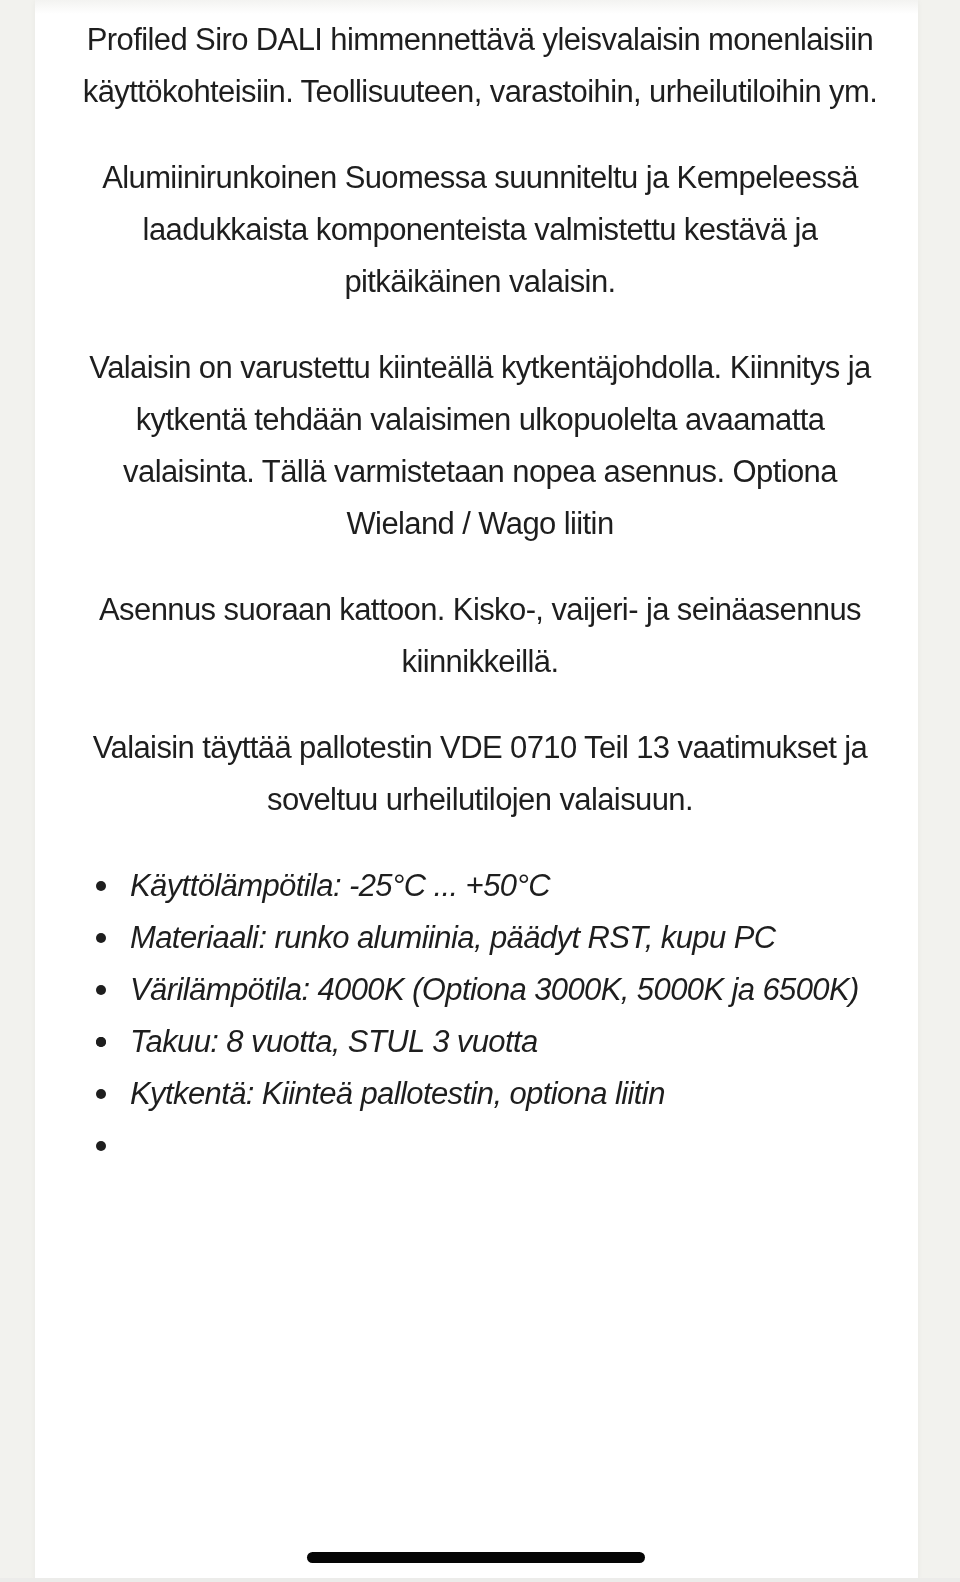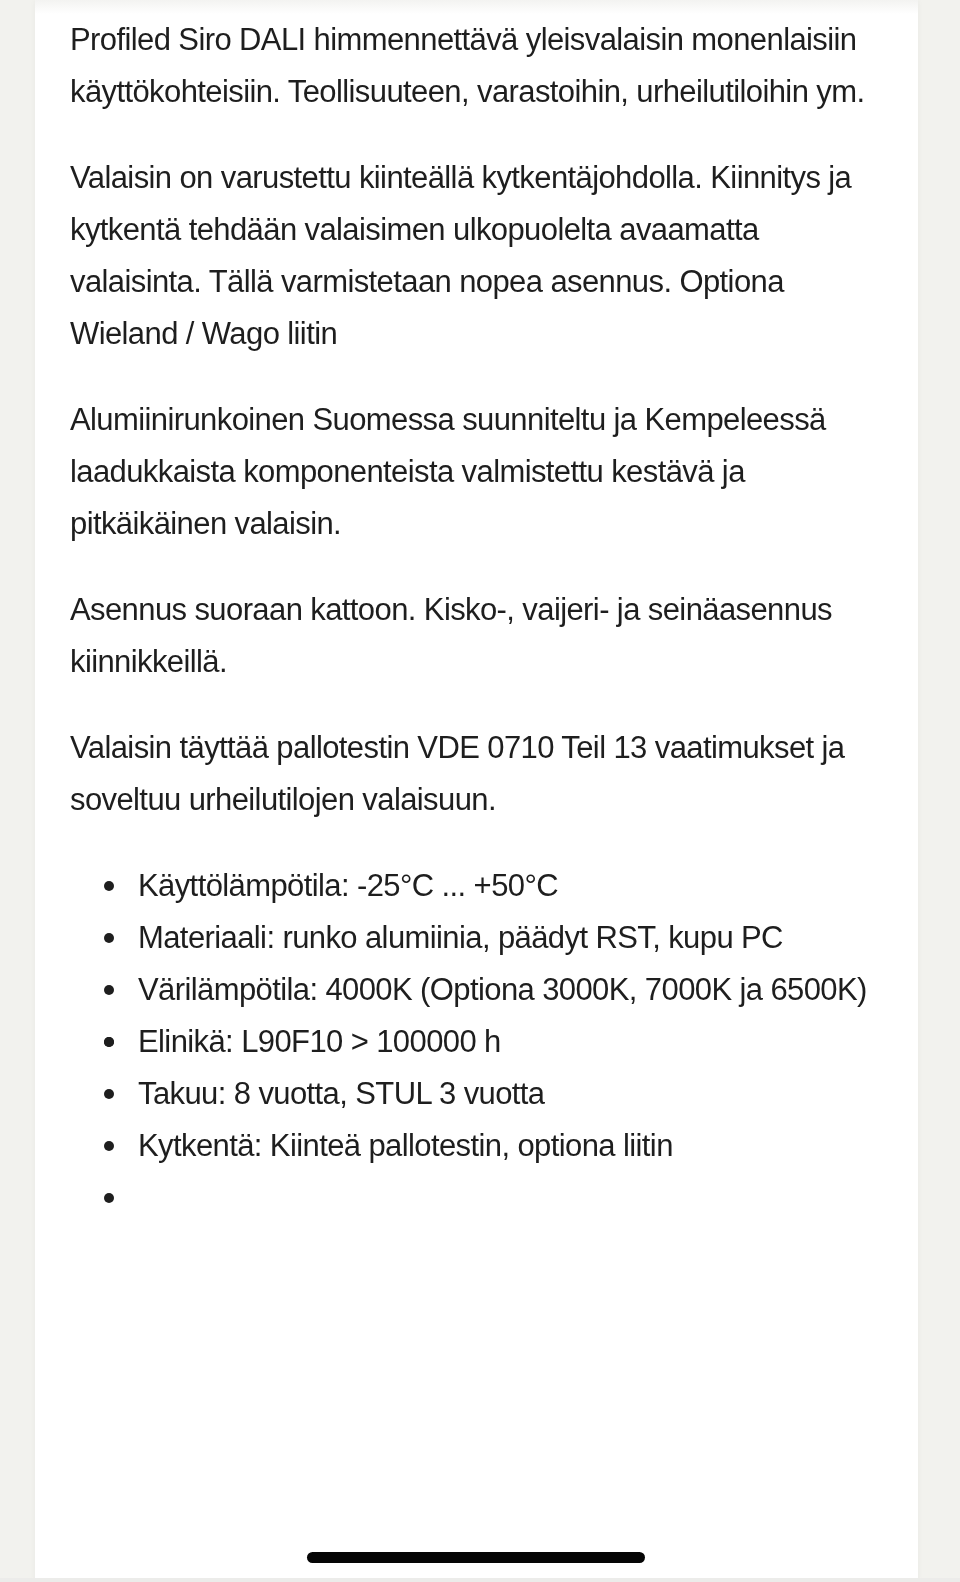--- a/index.html
+++ b/index.html
@@ -16,22 +16,22 @@
     }
     .topfade {
       position: absolute; left: 35px; top: 0; width: 883px; height: 14px;
       background: linear-gradient(#f3f3f1, #ffffff);
     }
     .content {
       position: absolute; left: 70px; top: 14px; width: 820px;
       font-size: 31px; line-height: 52px; letter-spacing: -0.6px;
       font-weight: 400;
     }
-    p { margin: 0 0 34px 0; }
-    ul { margin: 16px; padding: 0 0 0 52px; list-style: none; }
+    p { margin: 0 0 34px 0; text-align: center; }
+    ul { margin: 8px; padding: 0 0 0 52px; list-style: none; font-style: italic; }
     li { position: relative; }
     li .bullet {
       position: absolute; left: -34px; top: 21px;
       width: 10px; height: 10px; border-radius: 50%; background: #1e1e1e;
     }
     .home-indicator {
       position: absolute; left: 307px; top: 1552px; width: 338px; height: 11px;
       background: #050505; border-radius: 6px;
     }
     .bottom-edge {
@@ -39,31 +39,30 @@
     }
   </style>
 </head>
 <body>
 
 <div class="card"></div>
 <div class="topfade"></div>
 
 <div class="content">
   <p>Profiled Siro DALI himmennettävä yleisvalaisin monenlaisiin käyttökohteisiin. Teollisuuteen, varastoihin, urheilutiloihin ym.</p>
+  <p>Alumiinirunkoinen Suomessa suunniteltu ja Kempeleessä laadukkaista komponenteista valmistettu kestävä ja pitkäikäinen valaisin.</p>
   <p>Valaisin on varustettu kiinteällä kytkentäjohdolla. Kiinnitys ja kytkentä tehdään valaisimen ulkopuolelta avaamatta valaisinta. Tällä varmistetaan nopea asennus. Optiona Wieland / Wago liitin</p>
-  <p>Alumiinirunkoinen Suomessa suunniteltu ja Kempeleessä laadukkaista komponenteista valmistettu kestävä ja pitkäikäinen valaisin.</p>
   <p>Asennus suoraan kattoon. Kisko-, vaijeri- ja seinäasennus kiinnikkeillä.</p>
   <p>Valaisin täyttää pallotestin VDE 0710 Teil 13 vaatimukset ja soveltuu urheilutilojen valaisuun.</p>
 
   <ul>
     <li><span class="bullet"></span><span>Käyttölämpötila: -25°C ... +50°C</span></li>
     <li><span class="bullet"></span><span>Materiaali: runko alumiinia, päädyt RST, kupu PC</span></li>
-    <li><span class="bullet"></span><span>Värilämpötila: 4000K (Optiona 3000K, 7000K ja 6500K)</span></li>
+    <li><span class="bullet"></span><span>Värilämpötila: 4000K (Optiona 3000K, 5000K ja 6500K)</span></li>
     <li><span class="bullet"></span></li>
-    <li><span class="bullet"></span><span>Elinikä: L90F10 &gt; 100000 h</span></li>
     <li><span class="bullet"></span><span>Takuu: 8 vuotta, STUL 3 vuotta</span></li>
     <li><span class="bullet"></span><span>Kytkentä: Kiinteä pallotestin, optiona liitin</span></li>
     <li><span class="bullet"></span></li>
   </ul>
 </div>
 
 <div class="home-indicator"></div>
 <div class="bottom-edge"></div>
 
 </body></html>

